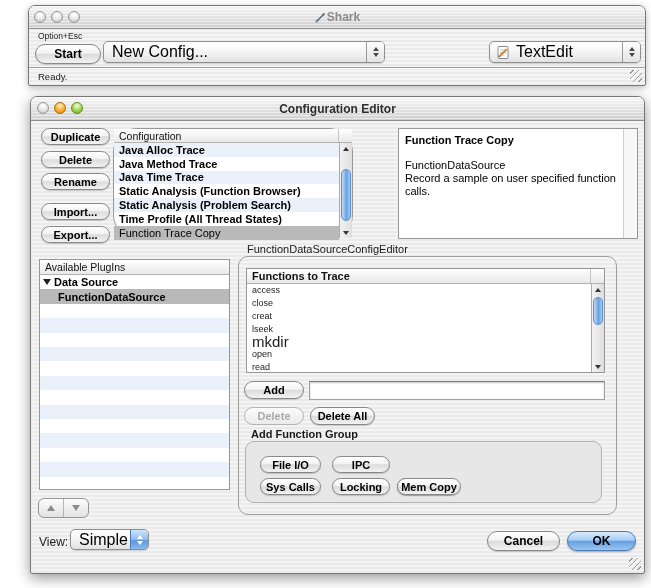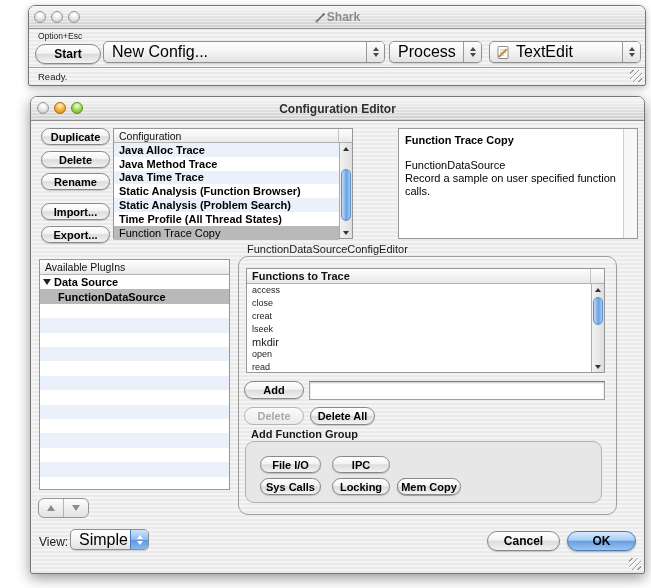--- a/index.html
+++ b/index.html
@@ -106,27 +106,20 @@
     <button class="pill" style="left:6px;top:38px;width:66px;height:20px;font-size:12px;">Start</button>
 
     <div class="popup" style="left:74px;top:35px;width:282px;height:22px;">
       <span class="lbl">New Config...</span>
       <span class="stepper">
         <i class="tri-up"></i>
           <i class="tri-down"></i>
       </span>
     </div>
 
-    <div class="popup" style="left:360px;top:35px;width:93px;height:22px;">
-      <span class="lbl">Process</span>
-      <span class="stepper">
-        <i class="tri-up"></i>
-          <i class="tri-down"></i>
-      </span>
-    </div>
 
     <div class="popup" style="left:460px;top:35px;width:152px;height:22px;">
       <svg width="15" height="15" viewBox="0 0 15 15" style="margin-left:6px;flex:0 0 auto;">
         <rect x="2" y="1.5" width="10" height="12" rx="1" fill="#fff" stroke="#8a8a8a" stroke-width="1"></rect>
         <path d="M4 5 H10 M4 7.5 H10 M4 10 H8" stroke="#b8b8b8" stroke-width="0.9"></path>
         <path d="M3.2 11.5 L10.8 4.2" stroke="#c98d3f" stroke-width="2"></path>
         <path d="M2.5 12.3 L4.3 11.9 L3 10.8 Z" fill="#555"></path>
       </svg>
       <span class="lbl" style="padding-left:5px;">TextEdit</span>
       <span class="stepper">
@@ -151,21 +144,21 @@
         <span>Configuration Editor</span>
       </div>
     </div>
 
     <button class="pill" style="left:10px;top:31px;width:69px;height:17px;">Duplicate</button>
     <button class="pill" style="left:10px;top:54px;width:69px;height:17px;">Delete</button>
     <button class="pill" style="left:10px;top:76px;width:69px;height:17px;">Rename</button>
     <button class="pill" style="left:10px;top:106px;width:69px;height:17px;">Import...</button>
     <button class="pill" style="left:10px;top:129px;width:69px;height:17px;">Export...</button>
 
-    <div class="list" style="left:82px;top:31px;width:240px;height:111px;">
+    <div class="list" style="left:82px;top:31px;width:240px;height:111px;border-radius:24px;">
       <div class="list-header" style="height:14px;">
         <span>Configuration</span>
         <i class="hdr-div"></i>
       </div>
       <div style="position:absolute;top:14px;left:0;right:13px;bottom:0;">
         <div class="row alt" style="height:13.8px;">Java Alloc Trace</div>
         <div class="row" style="height:13.8px;">Java Method Trace</div>
         <div class="row alt" style="height:13.8px;">Java Time Trace</div>
         <div class="row" style="height:13.8px;">Static Analysis (Function Browser)</div>
         <div class="row alt" style="height:13.8px;">Static Analysis (Problem Search)</div>
@@ -210,21 +203,21 @@
     <div class="list" style="left:215px;top:171px;width:359px;height:105px;">
       <div class="list-header" style="height:15px;font-weight:bold;font-size:11px;">
         <span>Functions to Trace</span>
         <i class="hdr-div"></i>
       </div>
       <div style="position:absolute;top:15px;left:0;right:13px;bottom:0;">
         <div class="row" style="height:12.8px;font-weight:normal;font-size:9px;color:#222;">access</div>
         <div class="row" style="height:12.8px;font-weight:normal;font-size:9px;color:#222;">close</div>
         <div class="row" style="height:12.8px;font-weight:normal;font-size:9px;color:#222;">creat</div>
         <div class="row" style="height:12.8px;font-weight:normal;font-size:9px;color:#222;">lseek</div>
-        <div class="row" style="height:12.8px;font-weight:normal;font-size:11px;color:#222;">mkdir</div>
+        <div class="row" style="height:12.8px;font-weight:normal;font-size:15px;color:#222;">mkdir</div>
         <div class="row" style="height:12.8px;font-weight:normal;font-size:9px;color:#222;">open</div>
         <div class="row" style="height:12.8px;font-weight:normal;font-size:9px;color:#222;">read</div>
       </div>
       <div class="sb" style="top:15px;bottom:0;">
         <div class="sb-btn up">
             <i class="tri-up"></i>
           </div>
         <div class="sb-thumb" style="top:13px;height:26px;"></div>
         <div class="sb-btn down">
             <i class="tri-down"></i>

